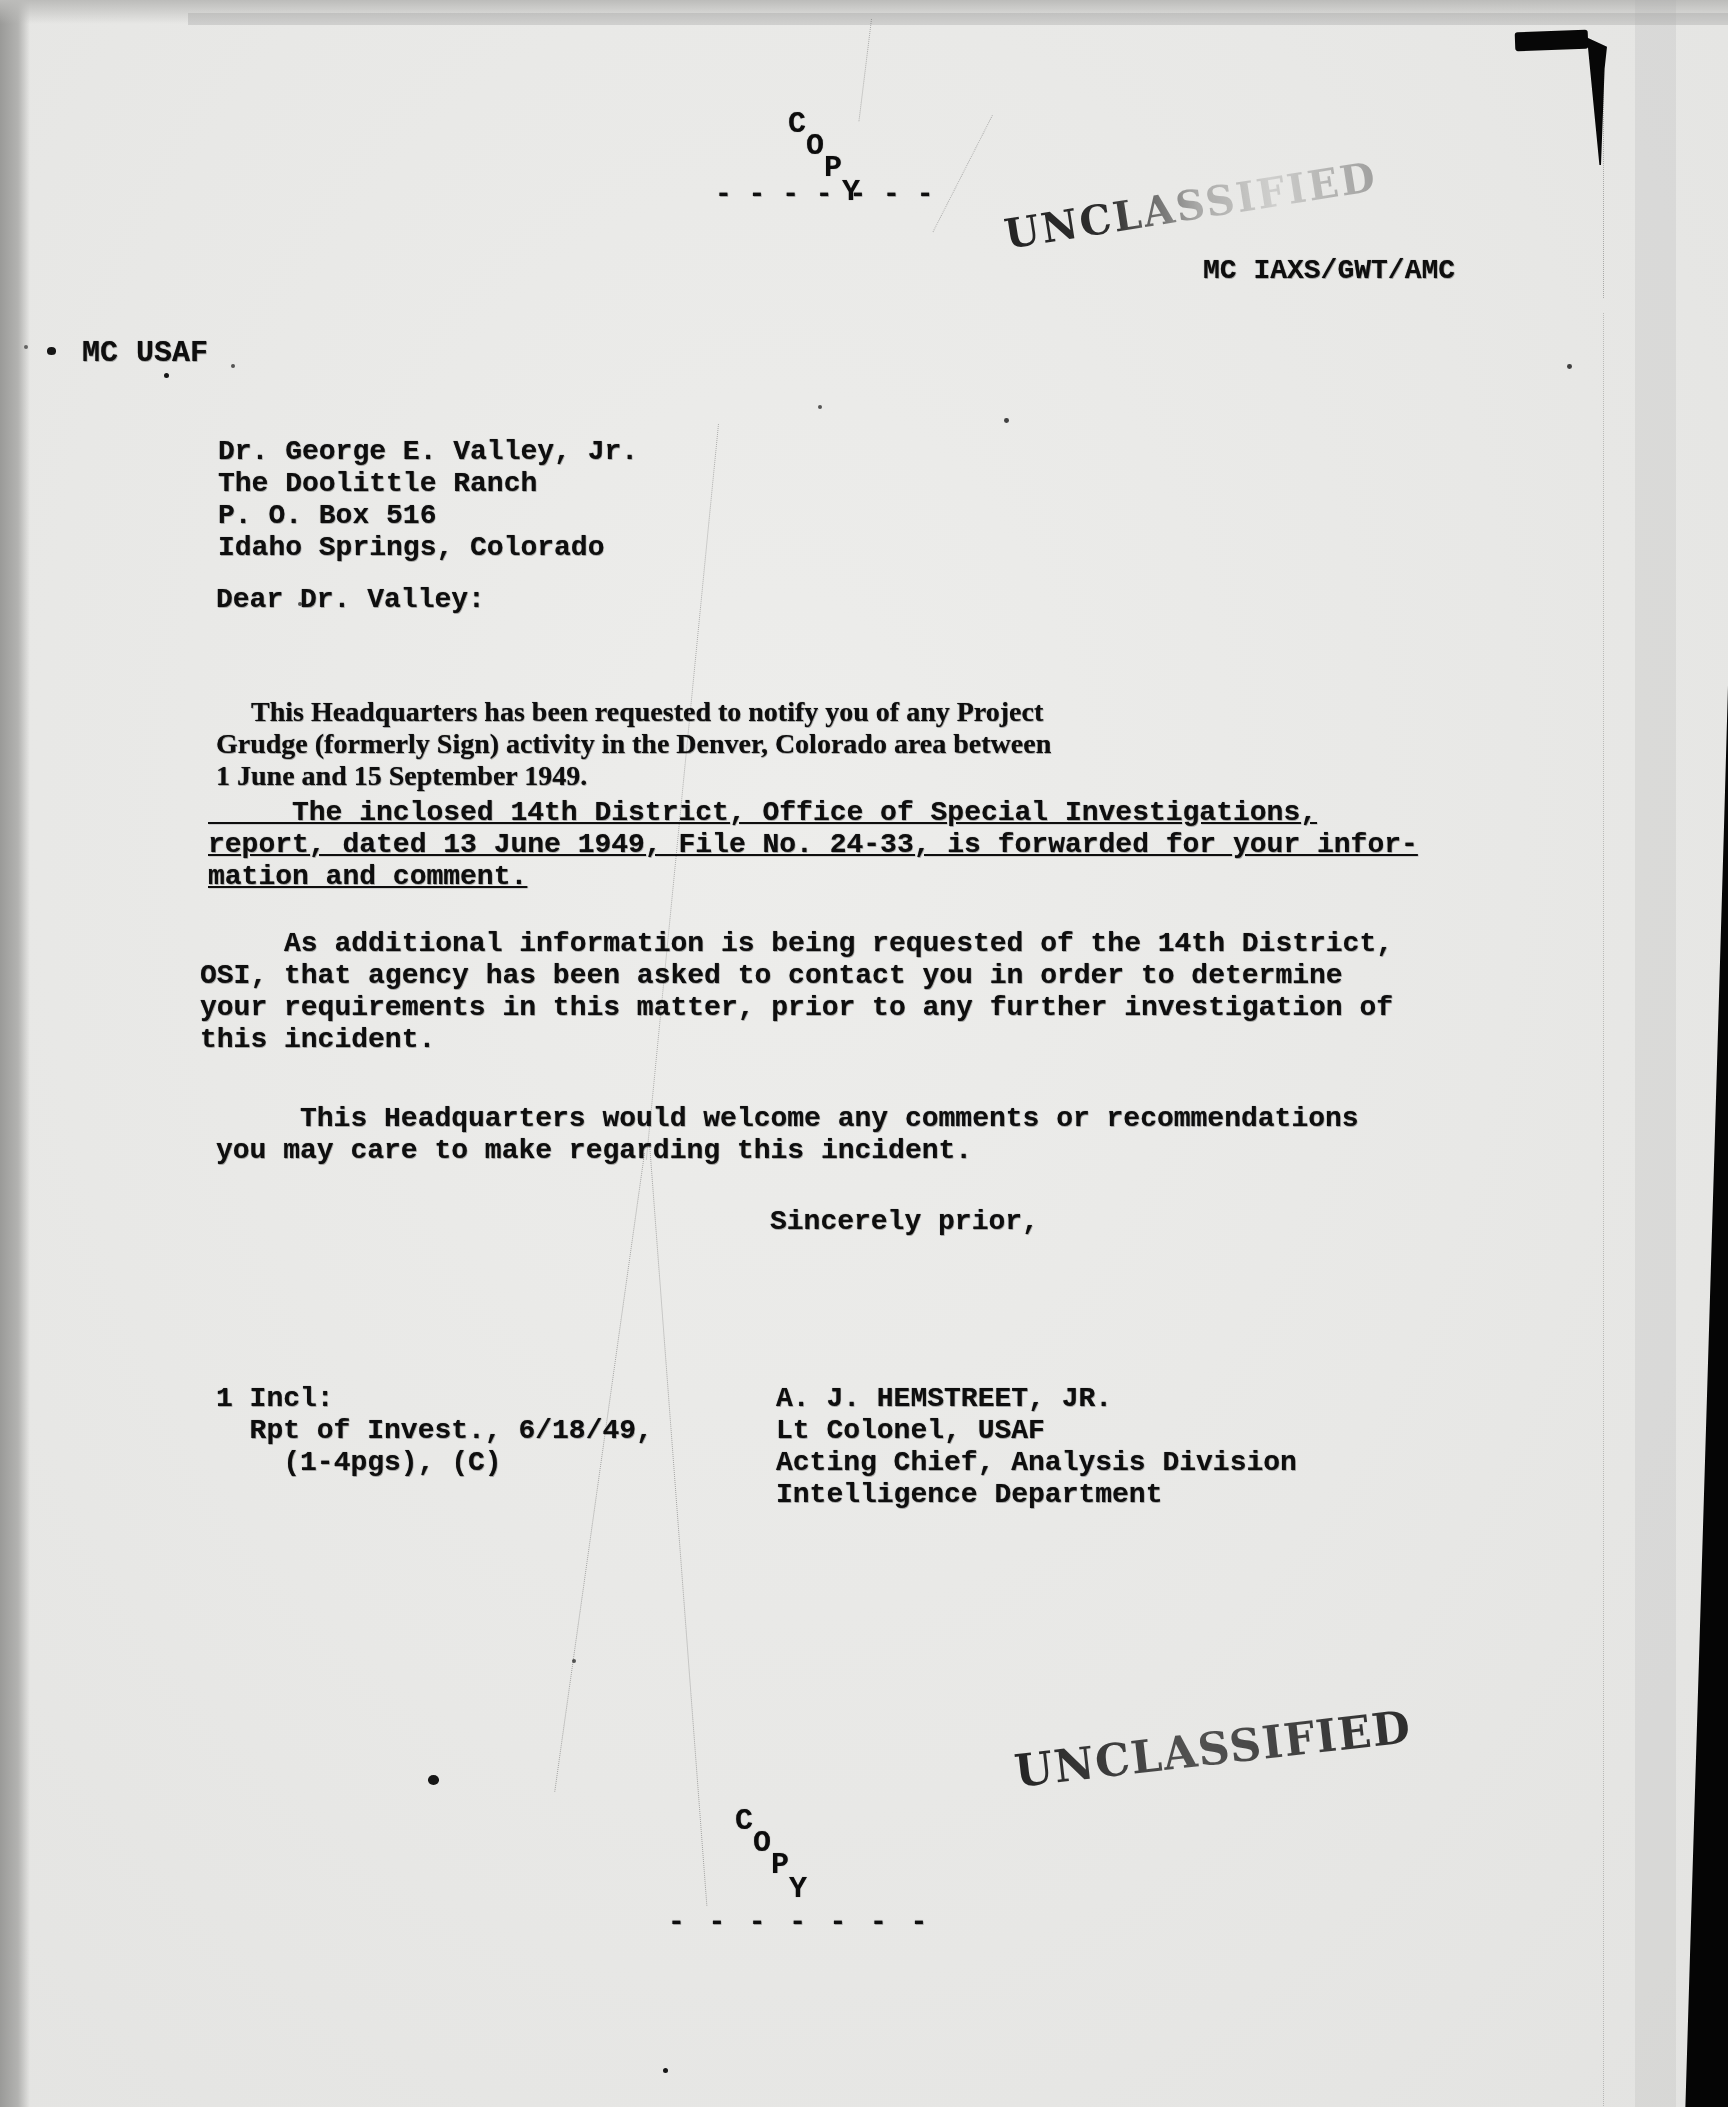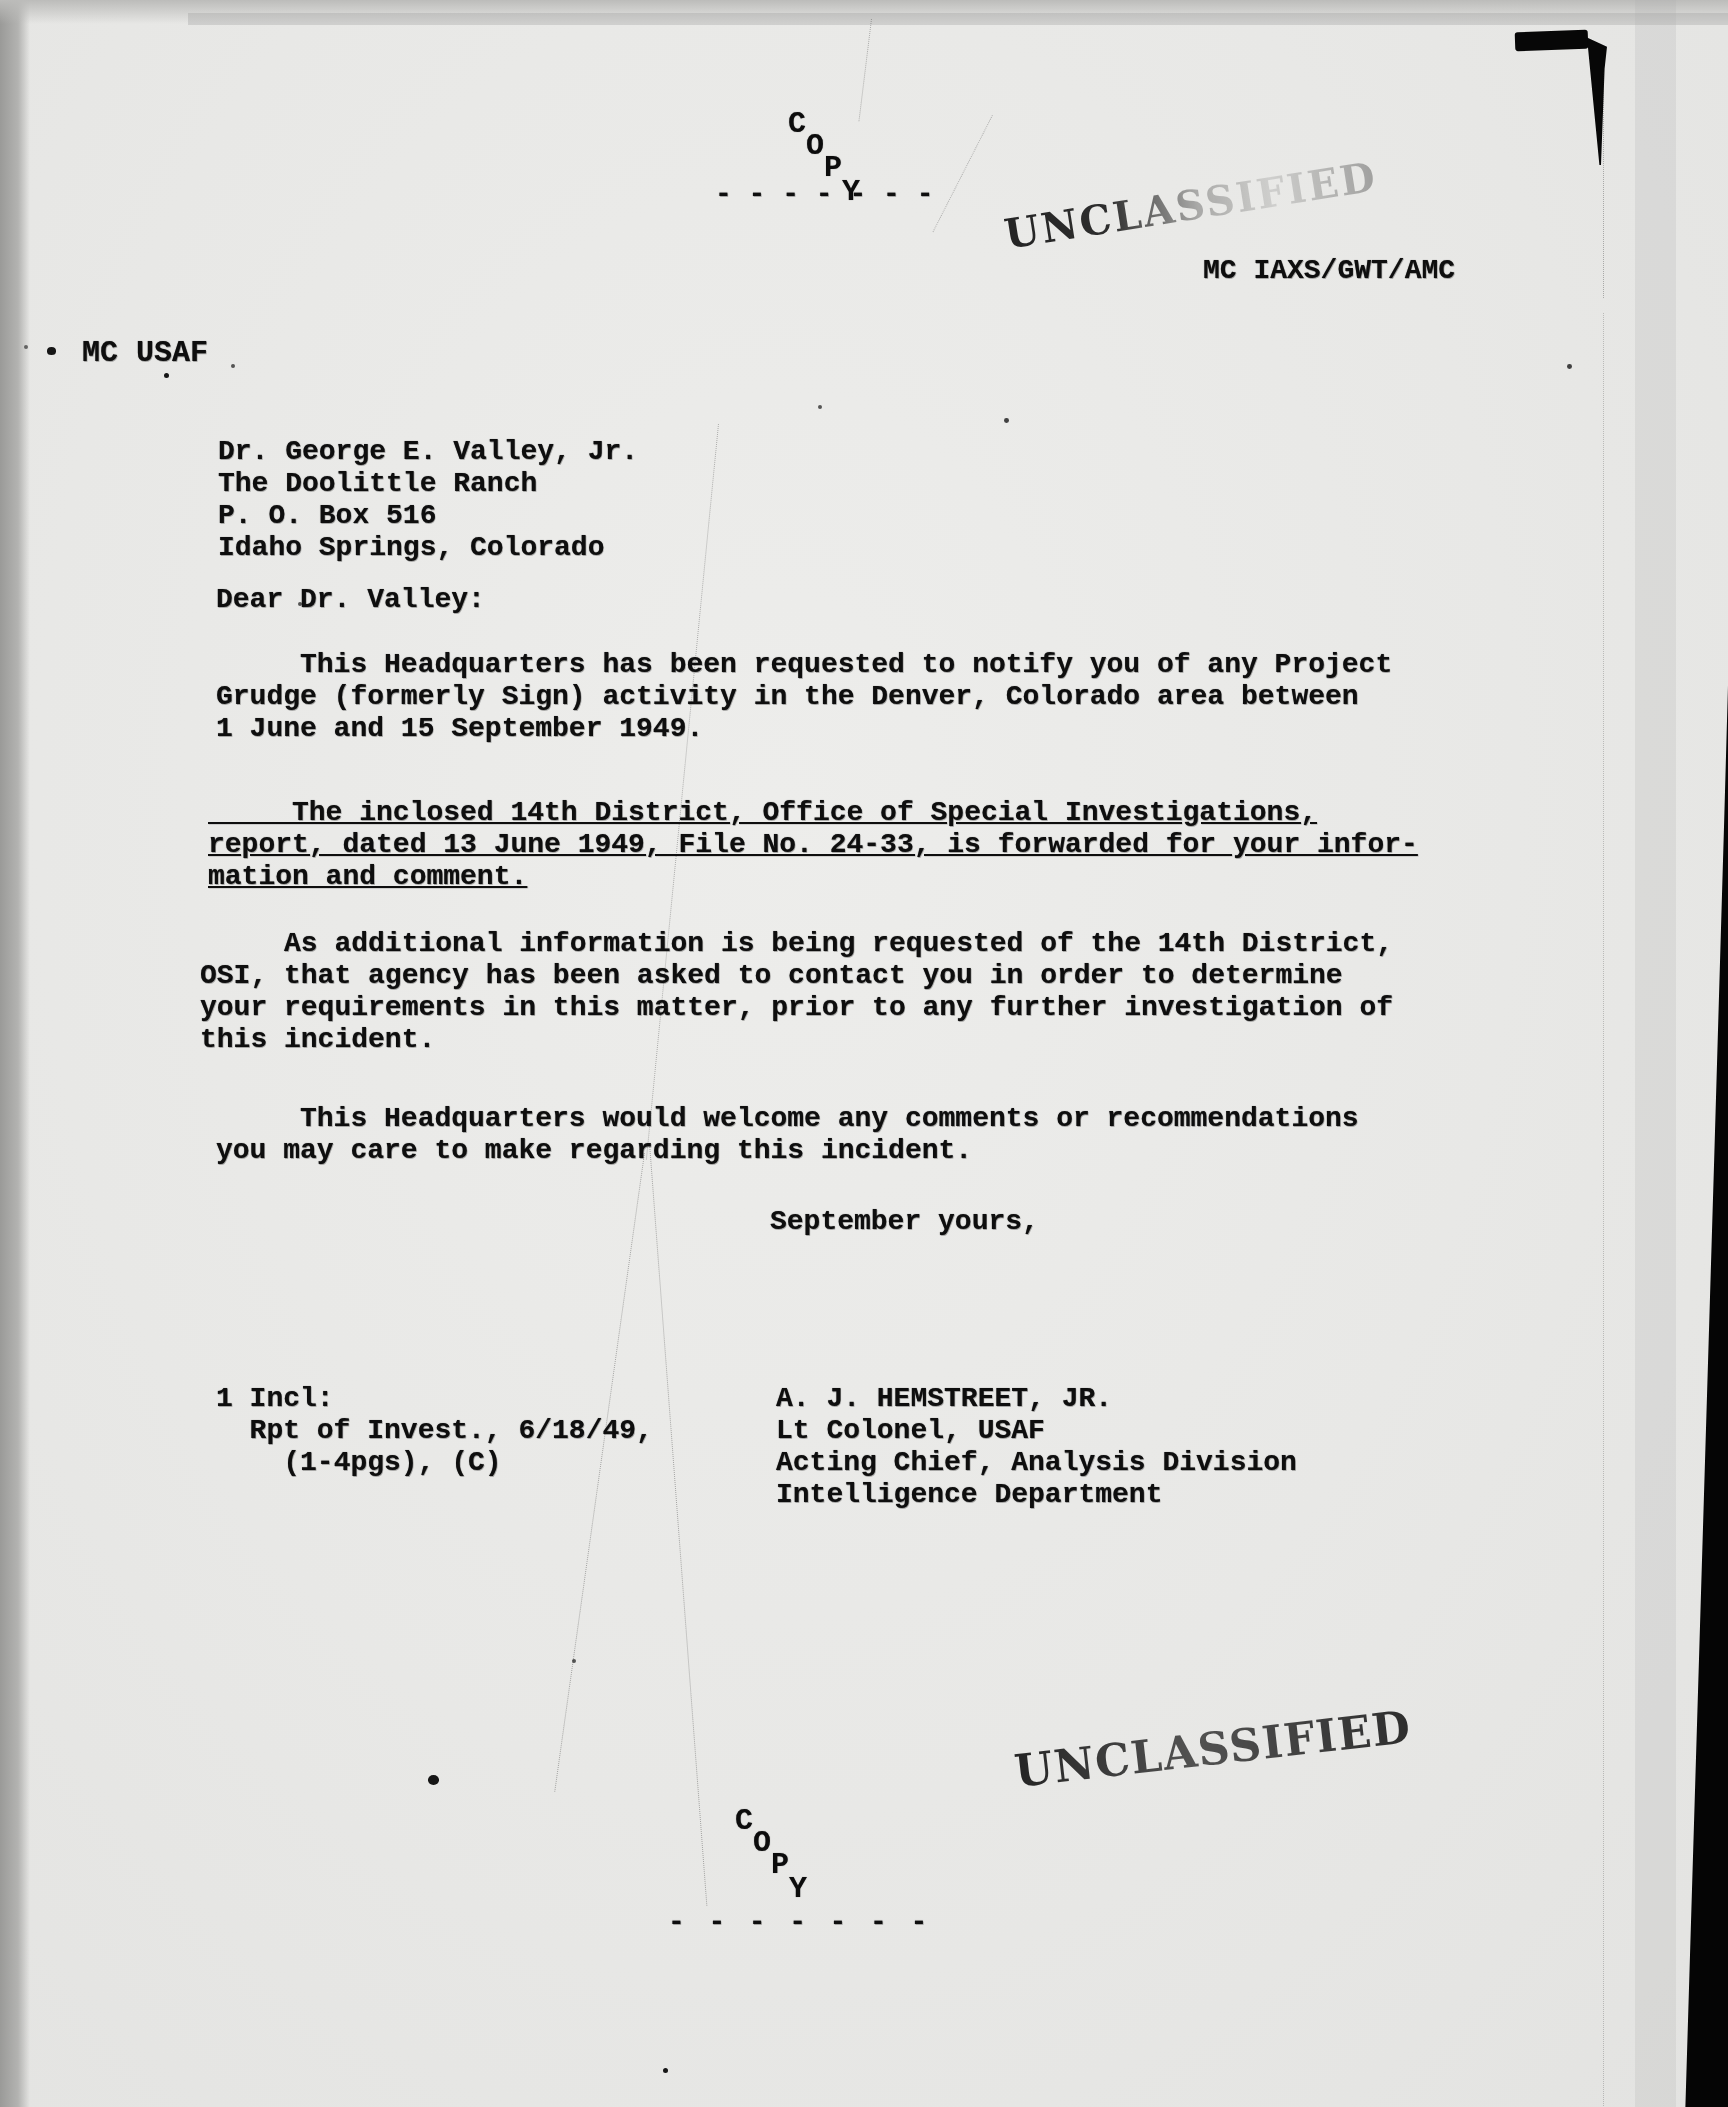--- a/index.html
+++ b/index.html
@@ -101,34 +101,34 @@
 
 <div class="tw" style="left:1203px;top:255px;">MC IAXS/GWT/AMC</div>
 <div class="tw office" style="left:82px;top:337px;">MC USAF</div>
 
 <div class="tw" style="left:218px;top:436px;">Dr. George E. Valley, Jr.
 The Doolittle Ranch
 P. O. Box 516
 Idaho Springs, Colorado</div>
 <div class="tw" style="left:216px;top:584px;">Dear Dr. Valley:</div>
 
-<div class="tw" style="left:216px;top:649px;">     This Headquarters has been requested to notify you of any Project
+<div class="tw" style="left:216px;top:696px;font-family:Liberation Serif, serif;">     This Headquarters has been requested to notify you of any Project
 Grudge (formerly Sign) activity in the Denver, Colorado area between
 1 June and 15 September 1949.</div>
 <div class="tw" style="left:208px;top:797px;text-decoration:underline;">     The inclosed 14th District, Office of Special Investigations,
 report, dated 13 June 1949, File No. 24-33, is forwarded for your infor-
 mation and comment.</div>
 <div class="tw" style="left:200px;top:928px;">     As additional information is being requested of the 14th District,
 OSI, that agency has been asked to contact you in order to determine
 your requirements in this matter, prior to any further investigation of
 this incident.</div>
 <div class="tw" style="left:216px;top:1103px;">     This Headquarters would welcome any comments or recommendations
 you may care to make regarding this incident.</div>
 
-<div class="tw" style="left:770px;top:1206px;">September yours,</div>
+<div class="tw" style="left:770px;top:1206px;">Sincerely prior,</div>
 <div class="tw" style="left:216px;top:1383px;">1 Incl:
   Rpt of Invest., 6/18/49,
     (1-4pgs), (C)</div>
 <div class="tw" style="left:776px;top:1383px;">A. J. HEMSTREET, JR.
 Lt Colonel, USAF
 Acting Chief, Analysis Division
 Intelligence Department</div>
 
 <div class="copy-block" style="left:735px;top:1804px;">
   <span>C</span>

